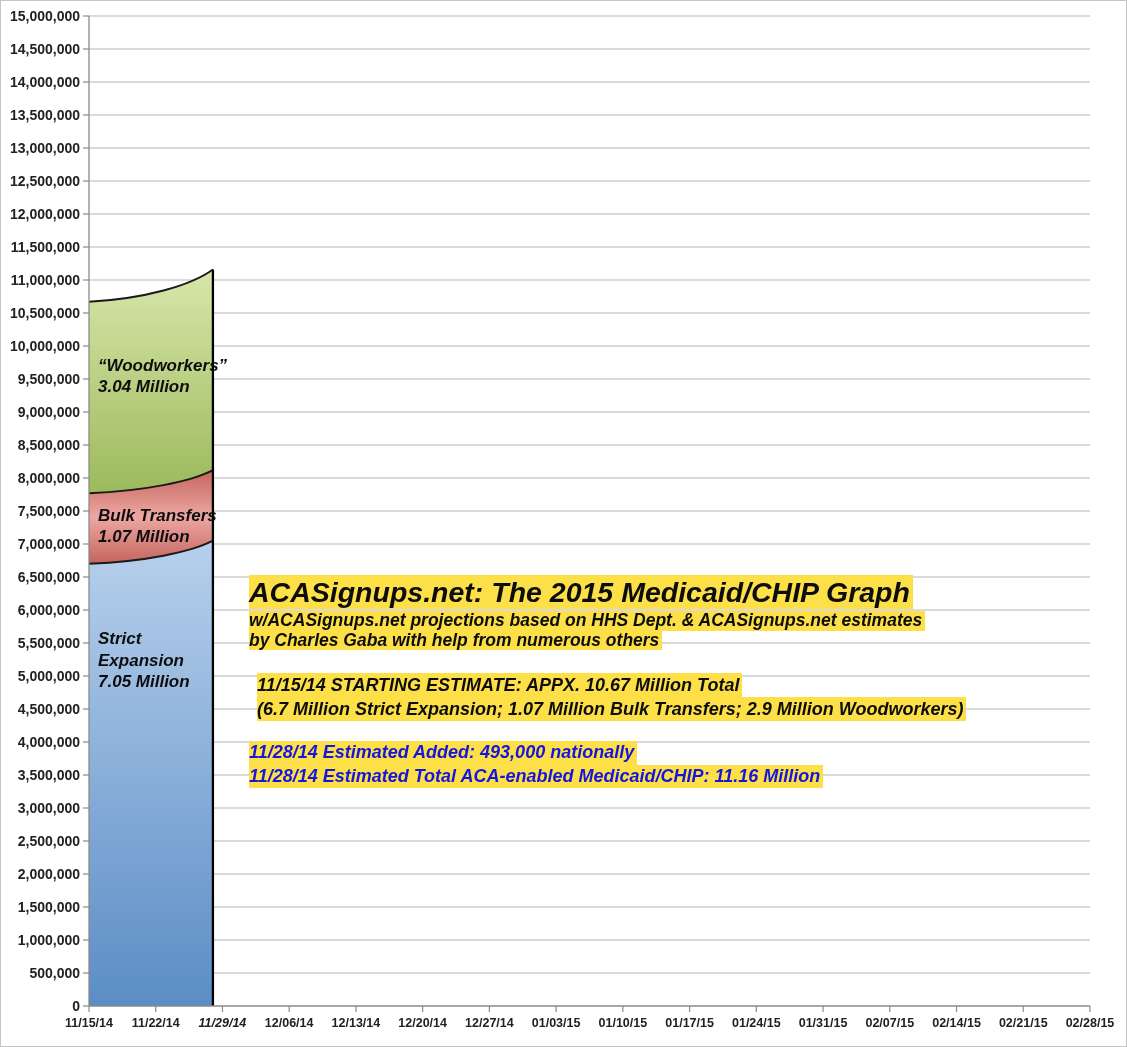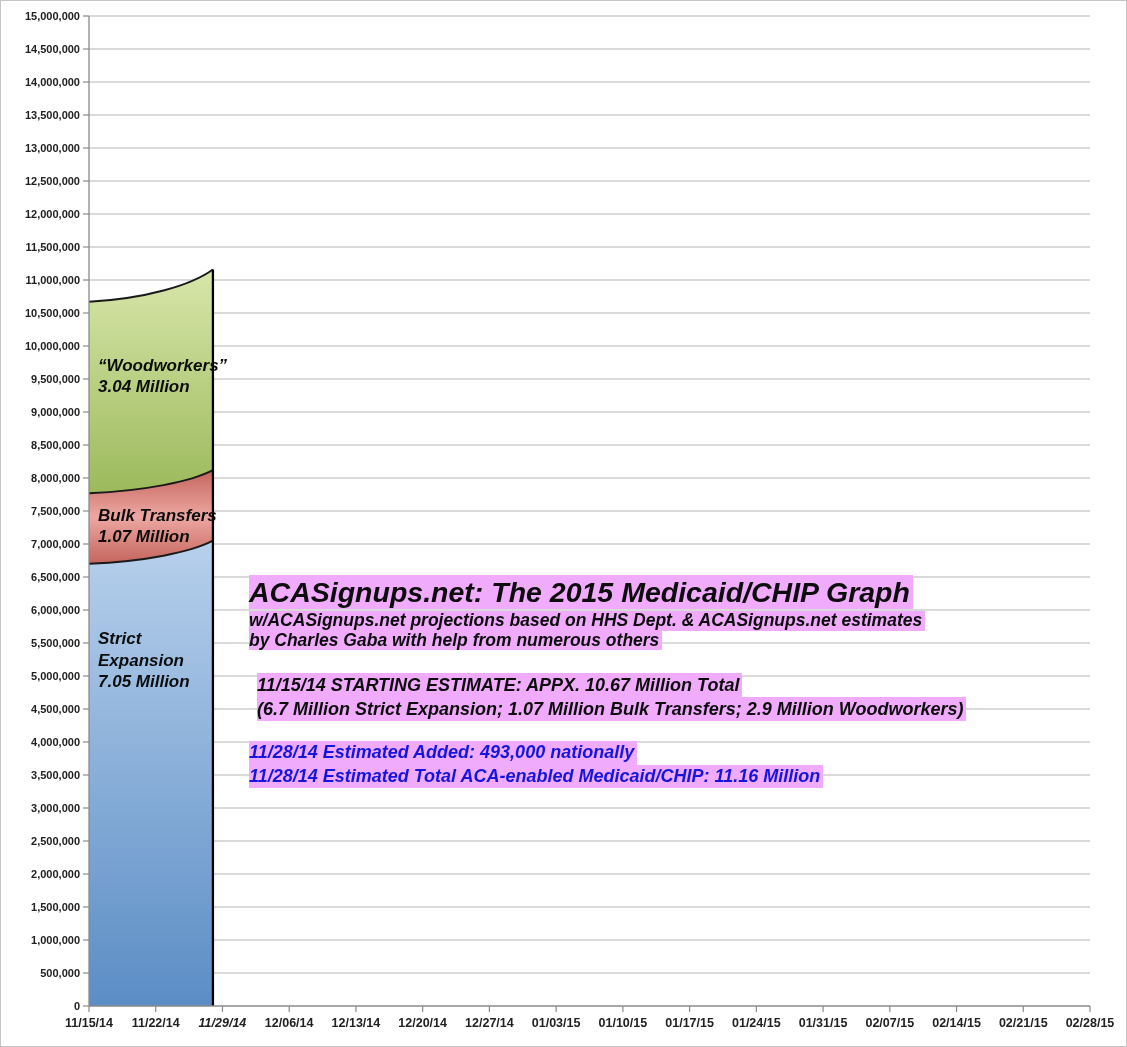--- a/index.html
+++ b/index.html
@@ -9,39 +9,39 @@
   }
   svg{position:absolute;left:0;top:0;}
   .grid{stroke:#b5b5b5;stroke-width:1;}
   .axis{stroke:#8a8a8a;stroke-width:1.3;fill:none;}
   .tick{stroke:#8a8a8a;stroke-width:1.2;}
   .edge{stroke:#1a1a1a;stroke-width:1.9;fill:none;}
   .edge-right{stroke:#000000;stroke-width:2.3;}
 
   .ylab{
     position:absolute;left:0;width:79px;height:16px;line-height:16px;
-    text-align:right;font-size:11px;font-weight:bold;color:#212121;
+    text-align:right;font-size:14px;font-weight:bold;color:#212121;
     letter-spacing:0px;
   }
   .xlab{
     position:absolute;width:68px;height:16px;line-height:16px;top:1014px;
     text-align:center;font-size:12.5px;font-weight:bold;color:#212121;
   }
 
   .series-label{
     position:absolute;font-weight:bold;font-style:italic;color:#0d0d0d;
     font-size:17px;
   }
   .series-label div{white-space:nowrap;}
   .label-wood{left:97px;top:355px;line-height:20.5px;}
   .label-bulk{left:97px;top:504px;line-height:21px;}
   .label-strict{left:97px;top:627px;line-height:21.5px;}
 
   .anno{position:absolute;font-style:italic;font-weight:bold;color:#0d0d0d;}
-  .anno div span{background:#f0abfc;display:inline-block;padding:0 3px 0 0;}
+  .anno div span{background:#fde047;display:inline-block;padding:0 3px 0 0;}
   .title-block{left:248px;top:574px;}
   .chart-title{font-size:28.5px;line-height:34px;white-space:nowrap;}
   .chart-subtitle{font-size:17.5px;line-height:19.5px;white-space:nowrap;}
   .subtitle-wrap{margin-top:2px;}
   .notes-black{left:248px;top:672px;font-size:18px;line-height:24px;margin-left:8px;}
   .notes-blue{left:248px;top:740px;font-size:18px;line-height:23.5px;}
   .notes-black div,.notes-blue div{white-space:nowrap;}
   .copyright{left:0;top:971px;width:1125px;text-align:center;font-size:18px;line-height:22px;}
 </style>
 </head>

